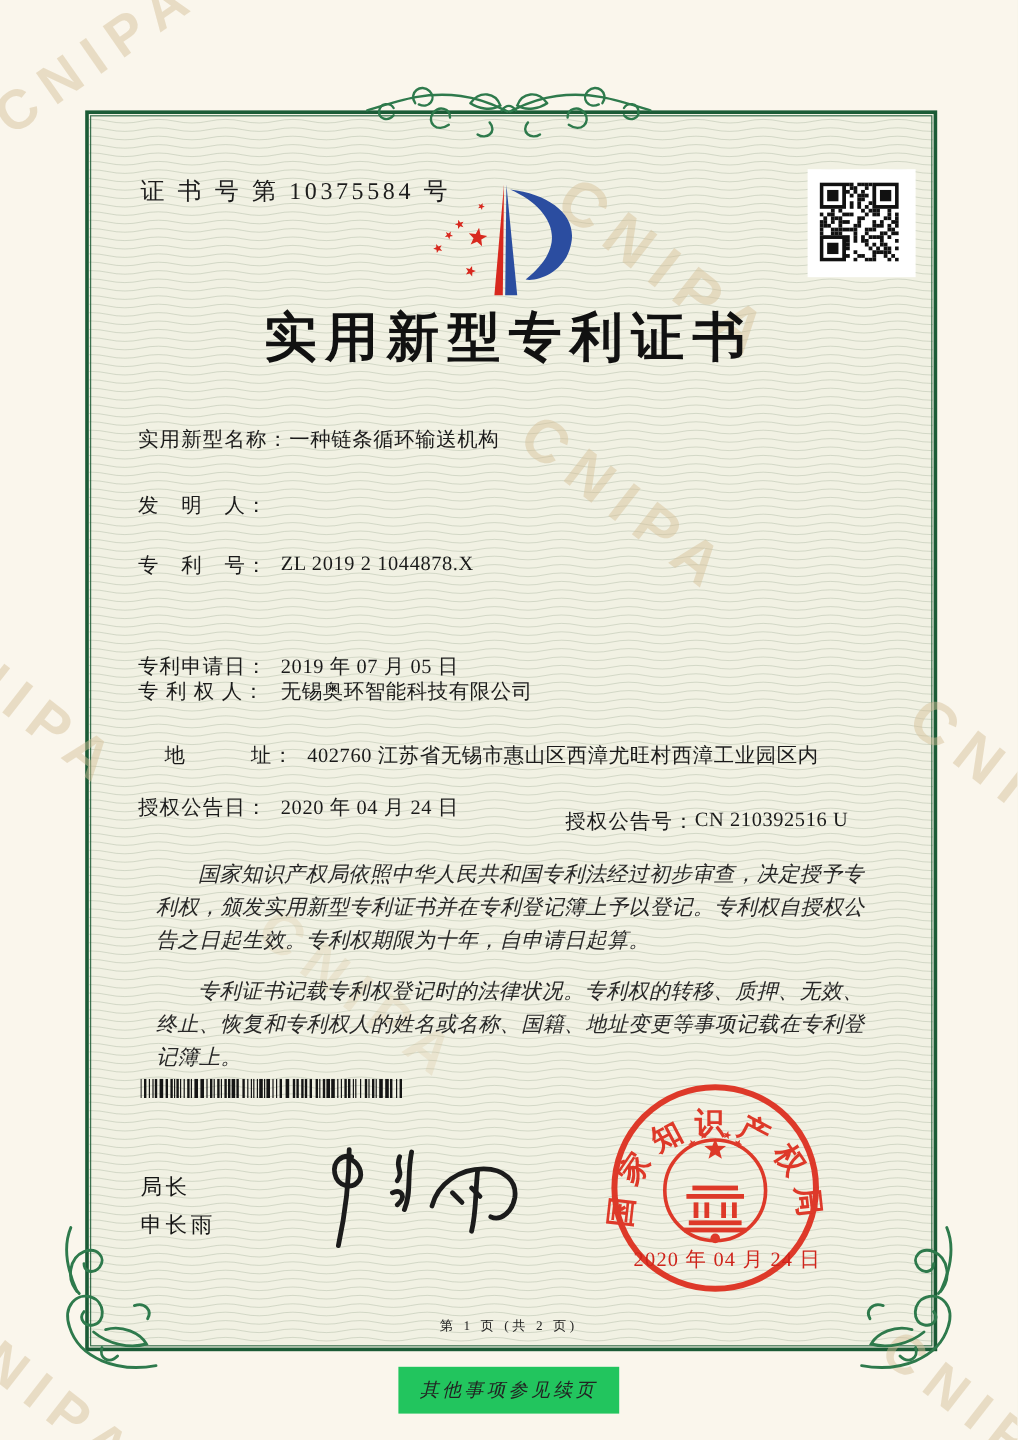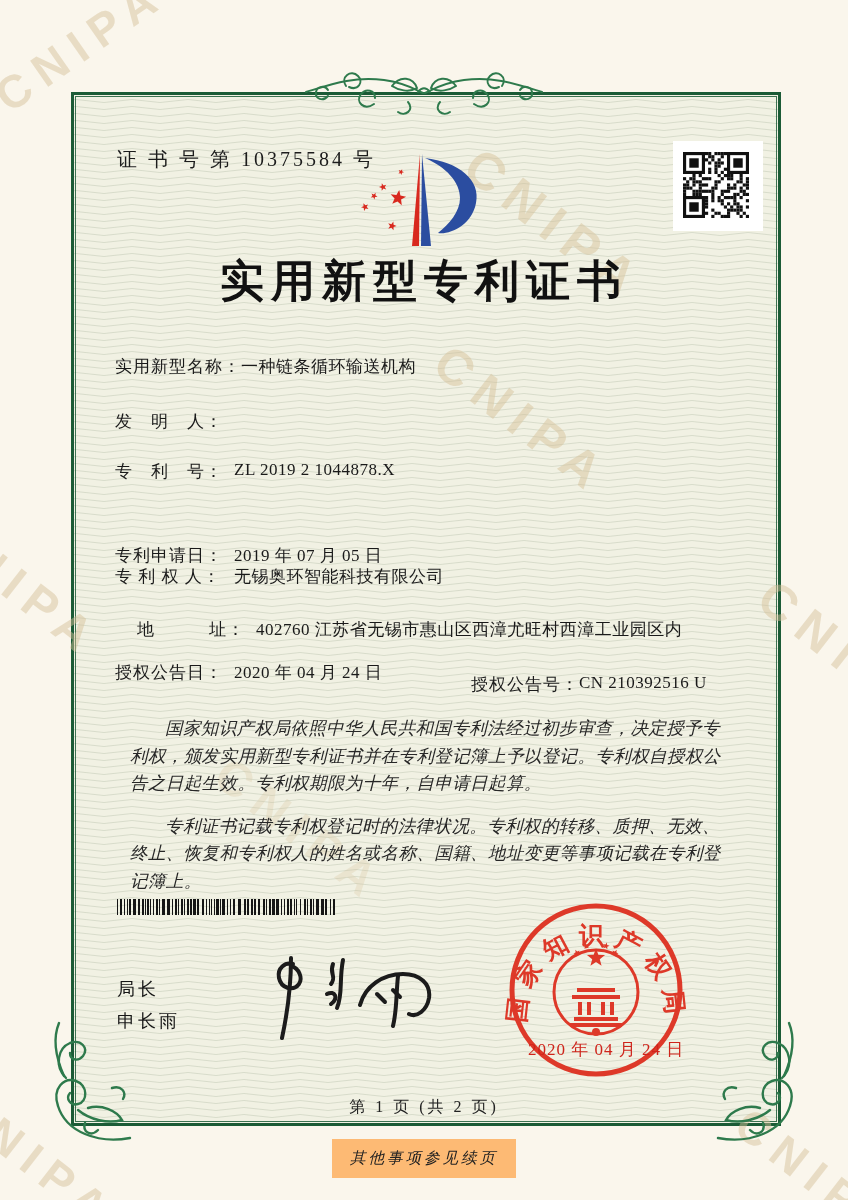--- a/index.html
+++ b/index.html
@@ -35,23 +35,23 @@
 
   .barcode{position:absolute;left:117px;top:899px;width:224px;height:16px;}
 
   .signer-title{position:absolute;left:117px;top:977px;font-size:18px;letter-spacing:3px;color:#151515;}
   .signer-name{position:absolute;left:117px;top:1009px;font-size:18px;letter-spacing:3px;color:#151515;}
   .signature{position:absolute;left:255px;top:950px;}
 
   .seal{position:absolute;left:502px;top:896px;width:188px;height:188px;opacity:.93;}
   .seal-date{position:absolute;left:528px;top:1038px;font-size:17px;color:#cf241b;letter-spacing:1px;z-index:4;}
 
-  .pageinfo{position:absolute;left:0;top:1097px;width:100%;text-align:center;font-size:16px;
+  .pageinfo{position:absolute;left:0;top:1097px;width:100%;text-align:center;font-size:11px;
             letter-spacing:3px;color:#222;}
-  .note{position:absolute;left:50%;top:1139px;transform:translateX(-50%);background:#fdba74;
+  .note{position:absolute;left:50%;top:1139px;transform:translateX(-50%);background:#22c55e;
         padding:9px 18px;font-size:15.5px;letter-spacing:3px;color:#222;font-style:italic;}
 
   .qrbox{position:absolute;left:673px;top:141px;width:90px;height:90px;background:#fff;}
   .logo{position:absolute;left:358px;top:136px;}
 </style>
 </head>
 <body>
 
 <div class="page">
 

